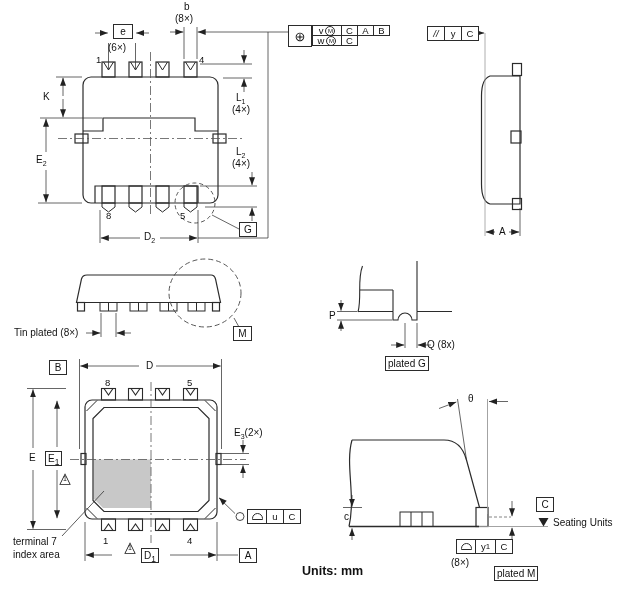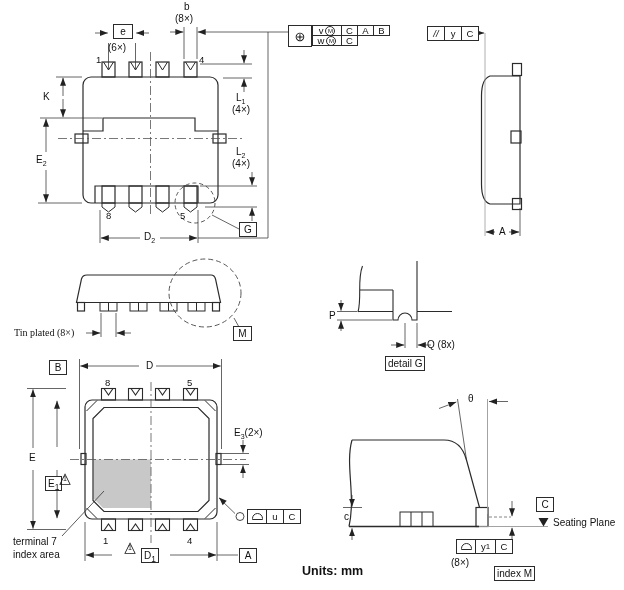--- a/index.html
+++ b/index.html
@@ -326,33 +326,33 @@
   <div class="cell" style="width:12px;height:13px;">
         <span>y</span>
       </div>
   <div class="cell" style="width:12px;height:13px;">
         <span>C</span>
       </div>
 </div>
 
 <div class="lbl" style="left:499px;top:226px;"><span>A</span></div>
 
-<div class="lbl" style="left:14px;top:327px;font-family:Liberation Serif, serif;"><span>Tin plated (8×)</span></div>
+<div class="lbl" style="left:14px;top:327px;"><span>Tin plated (8×)</span></div>
 <div class="boxlbl" style="left:233px;top:326px;width:13px;"><span>M</span></div>
 
 <div class="lbl" style="left:329px;top:310px;"><span>P</span></div>
 <div class="lbl" style="left:427px;top:339px;"><span>Q (8x)</span></div>
-<div class="boxlbl" style="left:385px;top:356px;"><span>detail G</span></div>
+<div class="boxlbl" style="left:385px;top:356px;"><span>plated G</span></div>
 
 <div class="boxlbl" style="left:49px;top:360px;width:12px;"><span>B</span></div>
 <div class="lbl" style="left:143px;top:360px;background:#fff;padding:0 3px;"><span>D</span></div>
 <div class="lbl sm" style="left:105px;top:377px;"><span>8</span></div>
 <div class="lbl sm" style="left:187px;top:377px;"><span>5</span></div>
 <div class="lbl" style="left:27px;top:452px;background:#fff;padding:0 2px;"><span>E</span></div>
-<div class="boxlbl" style="left:45px;top:451px;margin-top:25px;"><span>E</span><sub>1</sub></div>
+<div class="boxlbl" style="left:45px;top:451px;"><span>E</span><sub>1</sub></div>
 <div class="flag" style="left:57px;top:470px;">△<span class="num">1</span></div>
 <div class="lbl" style="left:234px;top:427px;"><span>E</span><sub>3</sub><span>(2×)</span></div>
 <div class="fcf" style="left:247px;top:509px;">
   <div class="cell" style="width:14px;height:13px;">
         <span class="dome"></span>
       </div>
   <div class="cell" style="width:12px;height:13px;">
         <span>u</span>
       </div>
   <div class="cell" style="width:12px;height:13px;">
@@ -363,31 +363,31 @@
 <div class="lbl sm" style="left:187px;top:535px;"><span>4</span></div>
 <div class="flag" style="left:122px;top:539px;background:#fff;">△<span class="num">1</span></div>
 <div class="boxlbl" style="left:141px;top:548px;text-align:center;"><span>D</span><sub>1</sub></div>
 <div class="boxlbl" style="left:239px;top:548px;width:12px;"><span>A</span></div>
 <div class="lbl" style="left:13px;top:536px;"><span>terminal 7</span></div>
 <div class="lbl" style="left:13px;top:549px;"><span>index area</span></div>
 
 <div class="lbl" style="left:468px;top:393px;"><span>θ</span></div>
 <div class="lbl" style="left:344px;top:511px;"><span>c</span></div>
 <div class="boxlbl" style="left:536px;top:497px;width:12px;"><span>C</span></div>
-<div class="lbl" style="left:553px;top:517px;"><span>Seating Plane</span></div>
+<div class="lbl" style="left:553px;top:517px;"><span>Seating Units</span></div>
 <div class="fcf" style="left:456px;top:539px;">
   <div class="cell" style="width:14px;height:13px;">
         <span class="dome"></span>
       </div>
   <div class="cell" style="width:15px;height:13px;">
         <span>y</span>
         <sub>1</sub>
       </div>
   <div class="cell" style="width:12px;height:13px;">
         <span>C</span>
       </div>
 </div>
 <div class="lbl" style="left:451px;top:557px;"><span>(8×)</span></div>
-<div class="boxlbl" style="left:494px;top:566px;"><span>index M</span></div>
+<div class="boxlbl" style="left:494px;top:566px;"><span>plated M</span></div>
 
 <div class="units" style="left:302px;top:564px;"><span>Units: mm</span></div>
 
 </div>
 
 </body></html>

